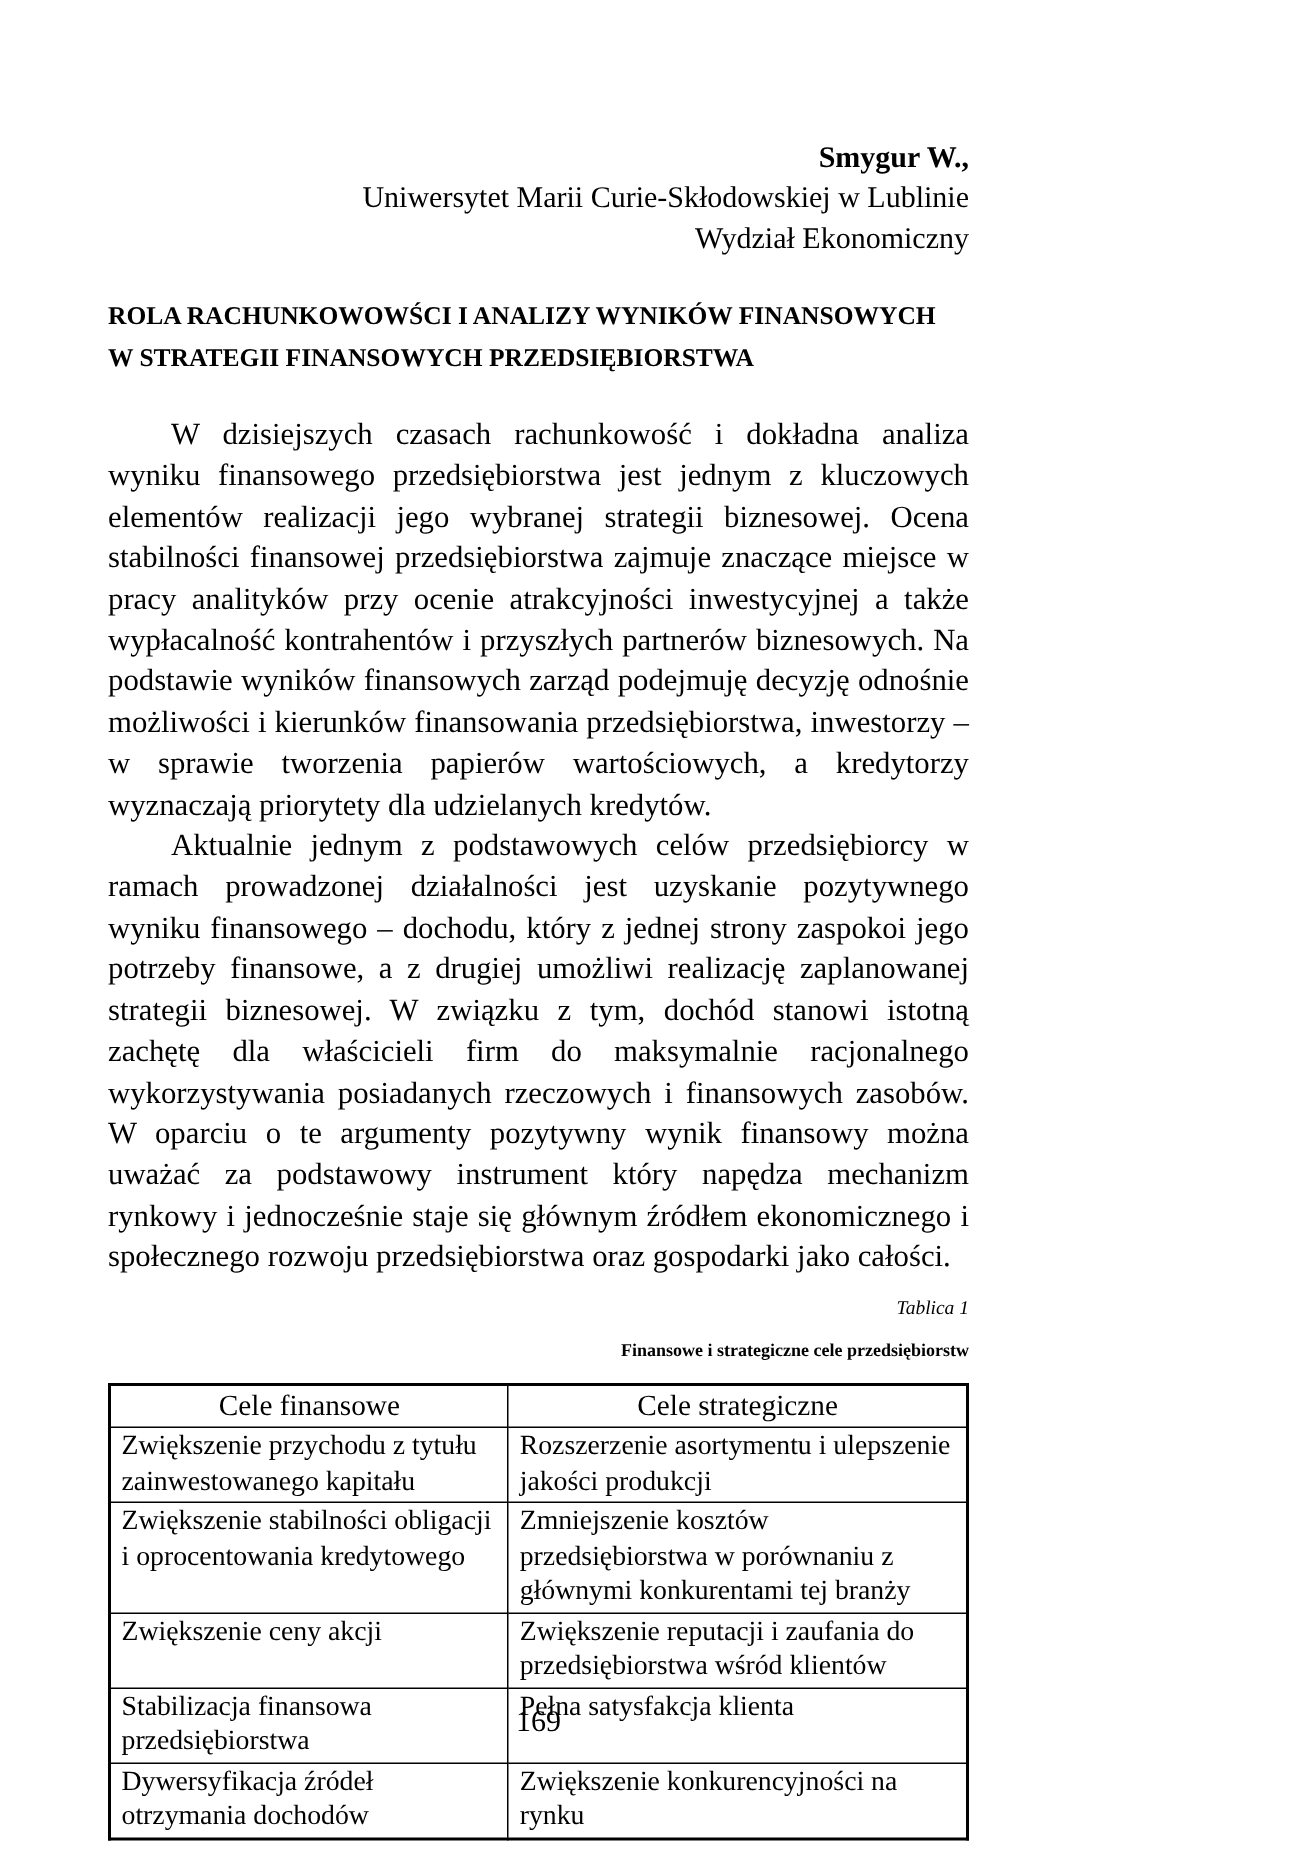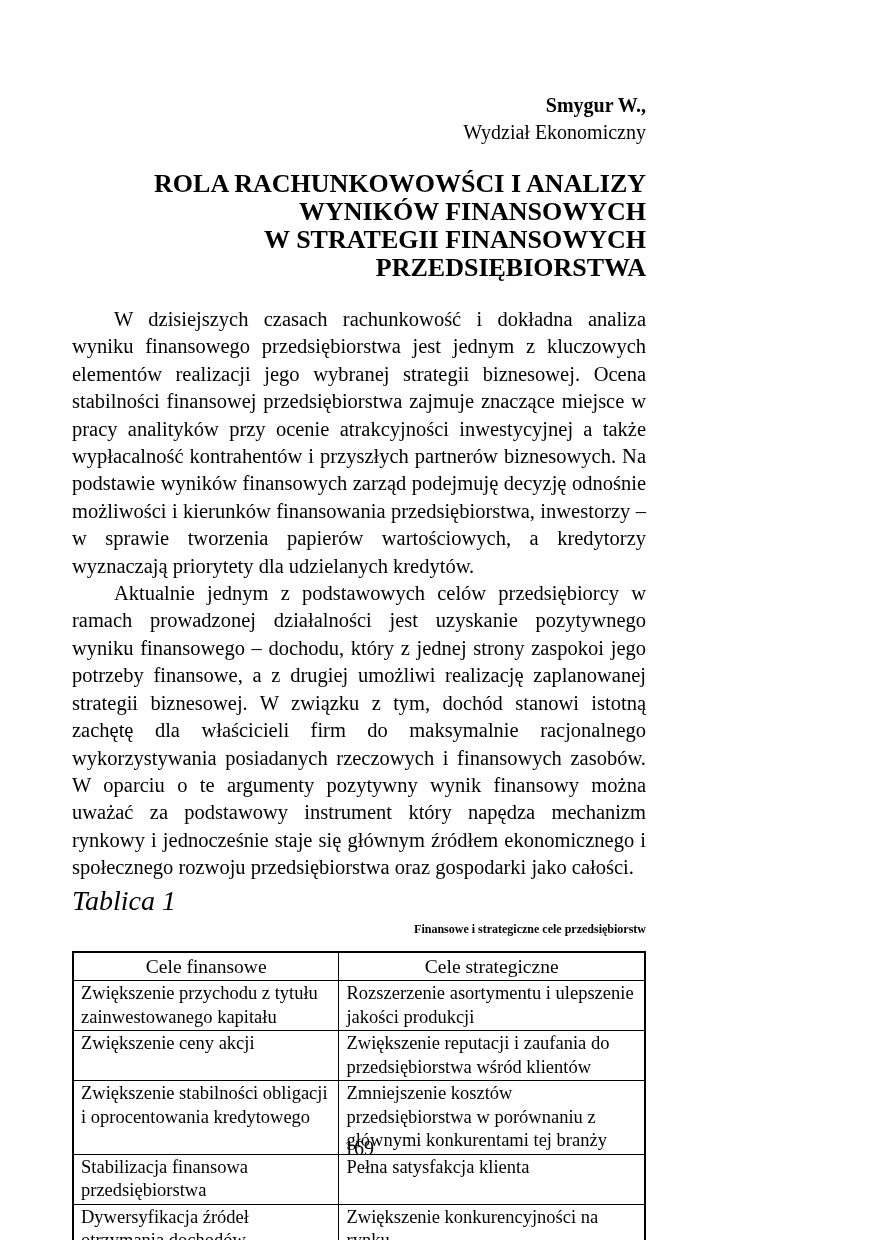--- a/index.html
+++ b/index.html
@@ -21,39 +21,40 @@
   .author-block {
     text-align: right;
     font-size: 20px;
     line-height: 27px;
   }
   .author-name {
     font-weight: bold;
   }
   .doc-title {
     margin-top: 24px;
-    text-align: right;
+    text-align: left;
     font-weight: bold;
-    font-size: 26px;
+    font-size: 17px;
     line-height: 28px;
   }
   .body-text {
     margin-top: 24px;
   }
   .body-text p {
     margin: 0;
     font-size: 20.5px;
     line-height: 27.4px;
     text-align: justify;
     text-indent: 42px;
   }
   .table-label {
     margin-top: 5px;
+    text-align: right;
     font-style: italic;
-    font-size: 28px;
+    font-size: 13px;
     line-height: 27px;
   }
   .table-caption {
     margin-top: 2px;
     margin-bottom: 9px;
     text-align: right;
     font-weight: bold;
     font-size: 12px;
     line-height: 26px;
   }
@@ -87,20 +88,21 @@
     font-size: 20px;
   }
 </style>
 </head>
 <body>
 
 <div class="page">
 
   <div class="author-block">
     <div class="author-name">Smygur W.,</div>
+    <div>Uniwersytet Marii Curie-Skłodowskiej w Lublinie</div>
     <div>Wydział Ekonomiczny</div>
   </div>
 
   <div class="doc-title">
     <div>ROLA RACHUNKOWOWŚCI I ANALIZY WYNIKÓW FINANSOWYCH</div>
     <div>W STRATEGII FINANSOWYCH PRZEDSIĘBIORSTWA</div>
   </div>
 
   <div class="body-text">
     <p>W dzisiejszych czasach rachunkowość i dokładna analiza wyniku finansowego przedsiębiorstwa jest jednym z kluczowych elementów realizacji jego wybranej strategii biznesowej. Ocena stabilności finansowej przedsiębiorstwa zajmuje znaczące miejsce w pracy analityków przy ocenie atrakcyjności inwestycyjnej a także wypłacalność kontrahentów i przyszłych partnerów biznesowych. Na podstawie wyników finansowych zarząd podejmuję decyzję odnośnie możliwości i kierunków finansowania przedsiębiorstwa, inwestorzy – w sprawie tworzenia papierów wartościowych, a kredytorzy wyznaczają priorytety dla udzielanych kredytów.</p>
@@ -121,26 +123,26 @@
         <th>Cele finansowe</th>
         <th>Cele strategiczne</th>
       </tr>
     </thead>
     <tbody>
       <tr>
         <td>Zwiększenie przychodu z tytułu zainwestowanego kapitału</td>
         <td>Rozszerzenie asortymentu i ulepszenie jakości produkcji</td>
       </tr>
       <tr>
+        <td>Zwiększenie stabilności obligacji i oprocentowania kredytowego</td>
+        <td>Zmniejszenie kosztów przedsiębiorstwa w porównaniu z głównymi konkurentami tej branży</td>
+      </tr>
+      <tr>
         <td>Zwiększenie ceny akcji</td>
         <td>Zwiększenie reputacji i zaufania do przedsiębiorstwa wśród klientów</td>
-      </tr>
-      <tr>
-        <td>Zwiększenie stabilności obligacji i oprocentowania kredytowego</td>
-        <td>Zmniejszenie kosztów przedsiębiorstwa w porównaniu z głównymi konkurentami tej branży</td>
       </tr>
       <tr>
         <td>Stabilizacja finansowa przedsiębiorstwa</td>
         <td>Pełna satysfakcja klienta</td>
       </tr>
       <tr>
         <td>Dywersyfikacja źródeł otrzymania dochodów</td>
         <td>Zwiększenie konkurencyjności na rynku</td>
       </tr>
     </tbody>

